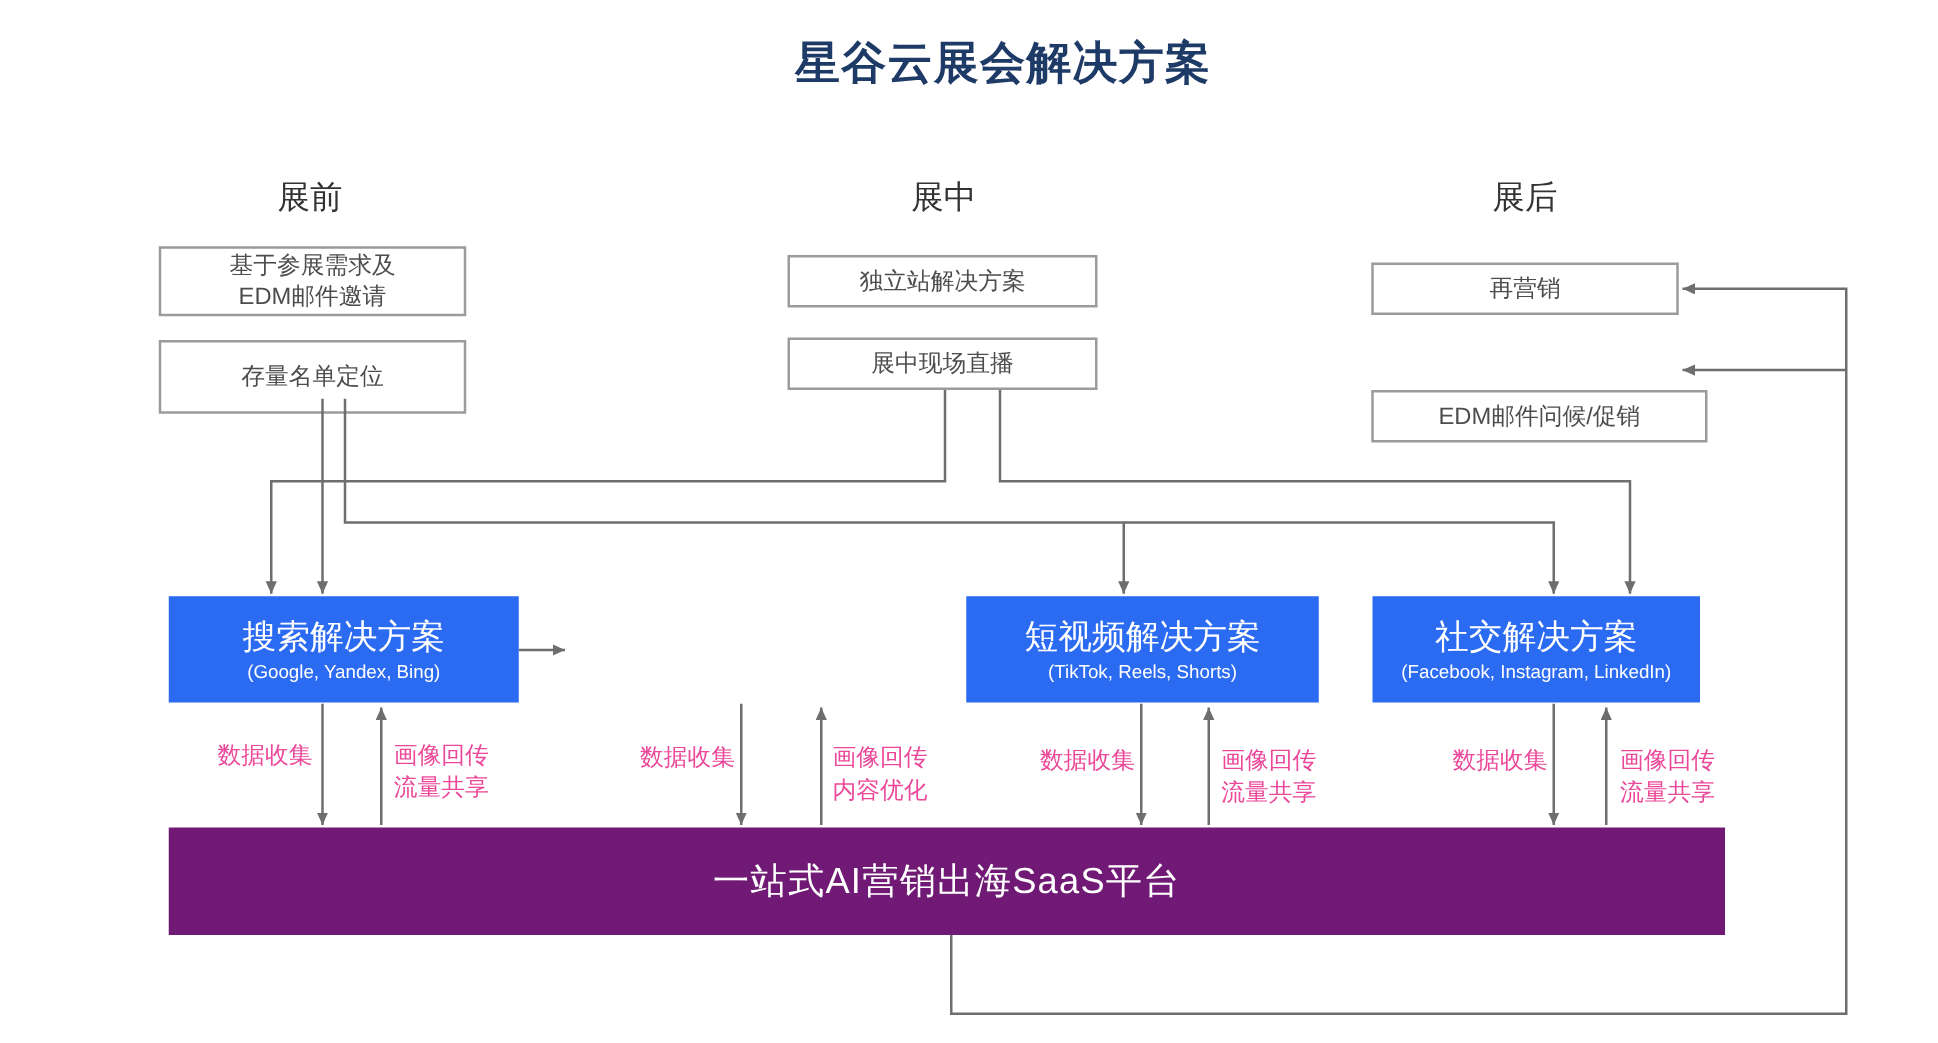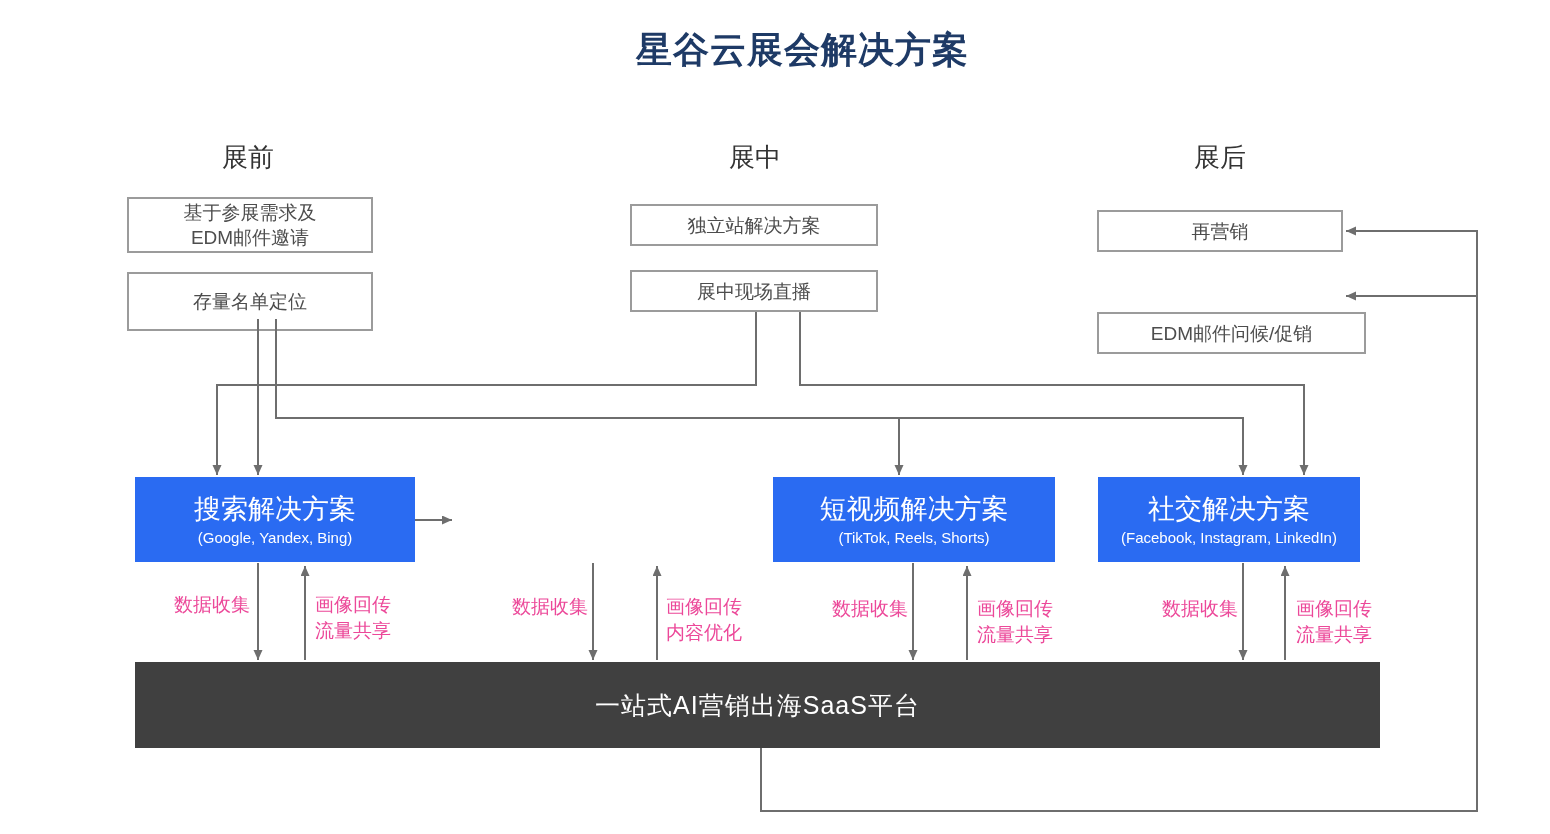--- a/index.html
+++ b/index.html
@@ -58,22 +58,22 @@
   #flow-up-1   { left: 315px;  top: 592px; }
   #flow-down-2 { left: 478px;  top: 594px; width: 110px; }
   #flow-up-2   { left: 666px;  top: 594px; }
   #flow-down-3 { left: 798px;  top: 596px; width: 110px; }
   #flow-up-3   { left: 977px;  top: 596px; }
   #flow-down-4 { left: 1128px; top: 596px; width: 110px; }
   #flow-up-4   { left: 1296px; top: 596px; }
 
   .platform-bar {
     position: absolute; left: 135px; top: 662px; width: 1245px; height: 86px;
-    background: #404040; color: #ffffff; display: flex; align-items: center;
-    justify-content: center; font-size: 25px; font-weight: 500; letter-spacing: 1px;
+    background: #701a75; color: #ffffff; display: flex; align-items: center;
+    justify-content: center; font-size: 29px; font-weight: 500; letter-spacing: 1px;
   }
 
   svg.connectors { position: absolute; inset: 0; pointer-events: none; }
   .conn { stroke: #6e6e6e; stroke-width: 2; fill: none; }
 </style>
 </head>
 <body>
 
 <div class="canvas">
 

